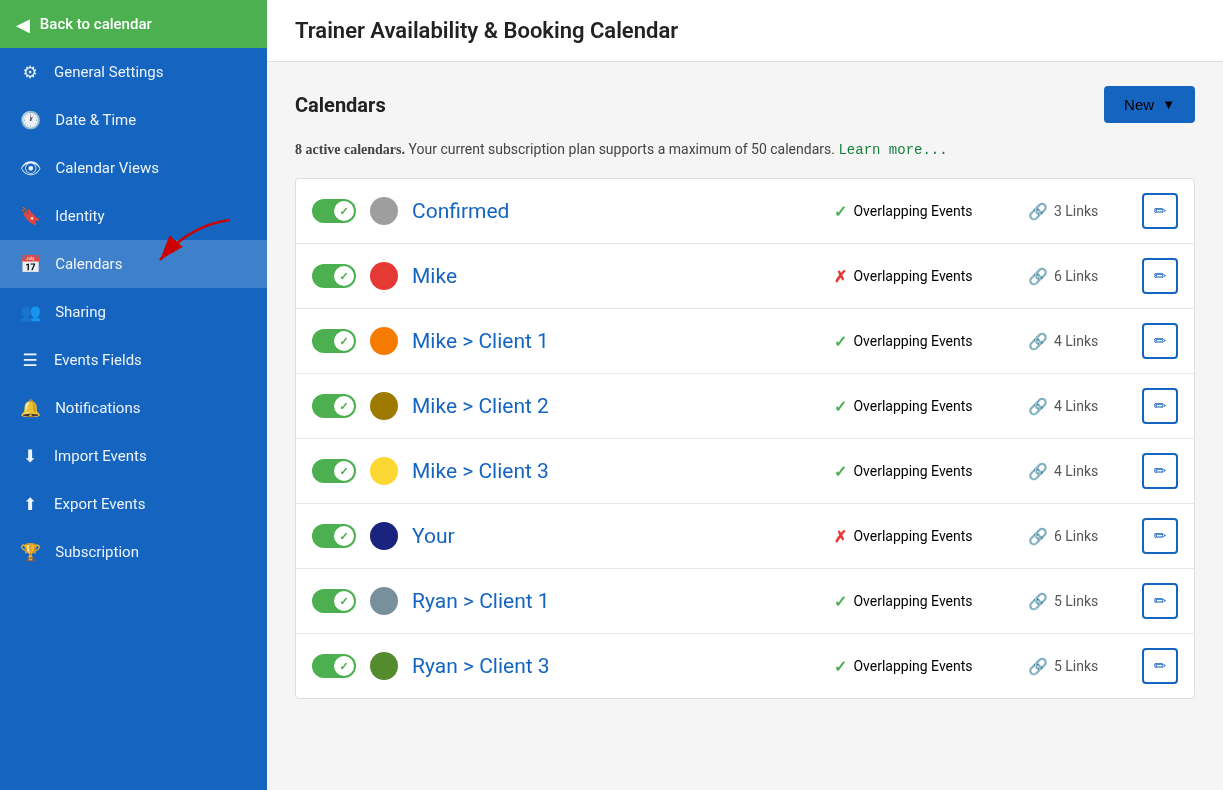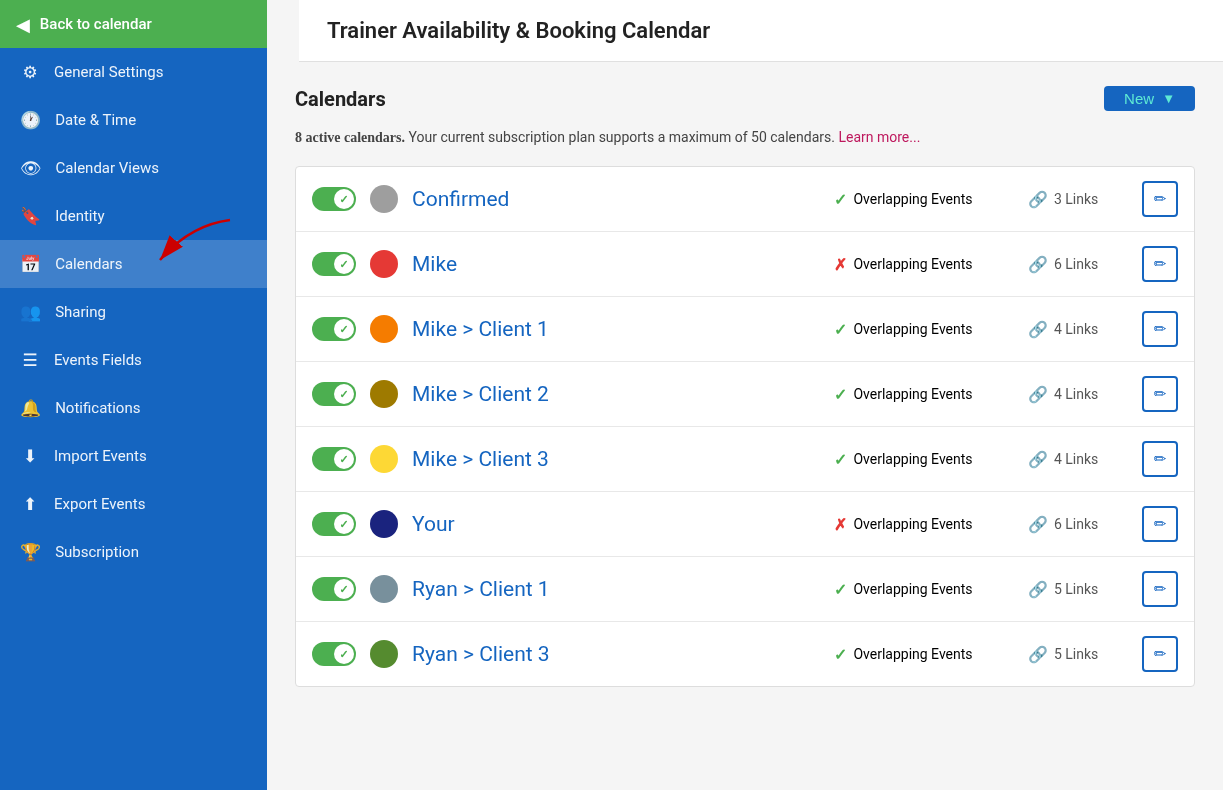--- a/index.html
+++ b/index.html
@@ -60,21 +60,20 @@
       overflow-y: auto;
     }
 
     .page-header {
       background: white;
       padding: 18px 28px;
       border-bottom: 1px solid #e0e0e0;
       font-size: 22px;
       font-weight: 600;
       color: #222;
-      margin-left: 32px;
     }
 
     .content-area {
       padding: 24px 28px;
       flex: 1;
     }
 
     .calendars-header {
       display: flex;
       align-items: center;
@@ -83,40 +82,40 @@
     }
 
     .calendars-title {
       font-size: 20px;
       font-weight: 700;
       color: #222;
     }
 
     .new-btn {
       background: #1565c0;
-      color: #5eead4;
+      color: #000000;
       border: none;
-      padding: 4px 20px;
+      padding: 10px 20px;
       border-radius: 4px;
       font-size: 15px;
       font-weight: 500;
       cursor: pointer;
       display: flex;
       align-items: center;
       gap: 8px;
     }
     .new-btn .dropdown-arrow { font-size: 13px; }
 
     .active-info {
       font-size: 14px;
       color: #444;
       margin-bottom: 20px;
     }
     .active-info strong { font-weight: 700; font-family: Liberation Serif, serif; }
-    .learn-more { color: #be185d; text-decoration: none; }
+    .learn-more { color: #15803d; text-decoration: none; font-family: Liberation Mono, monospace; }
 
     
     .calendar-list {
       background: white;
       border: 1px solid #ddd;
       border-radius: 4px;
       overflow: hidden;
     }
 
     .calendar-row {

